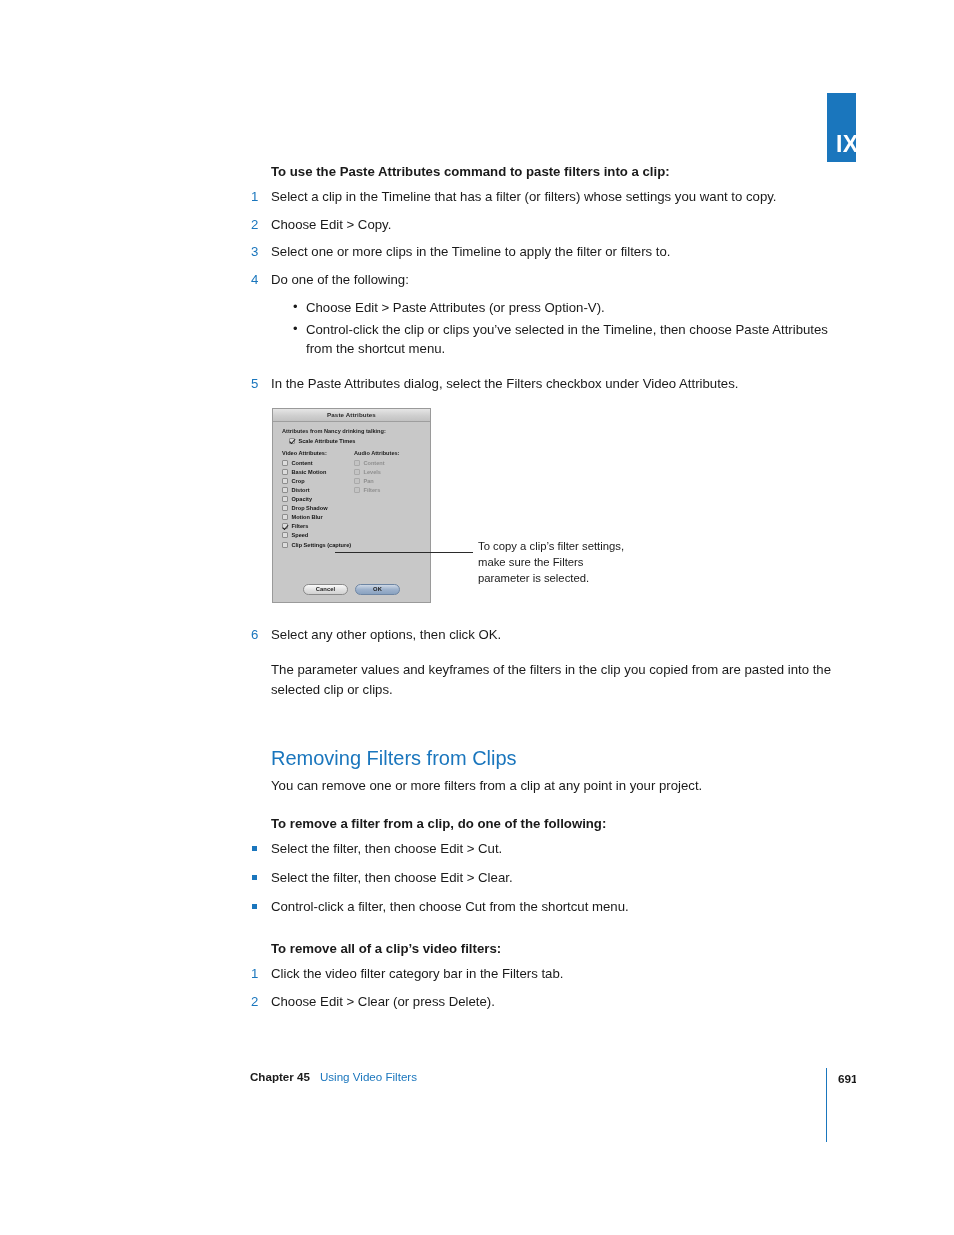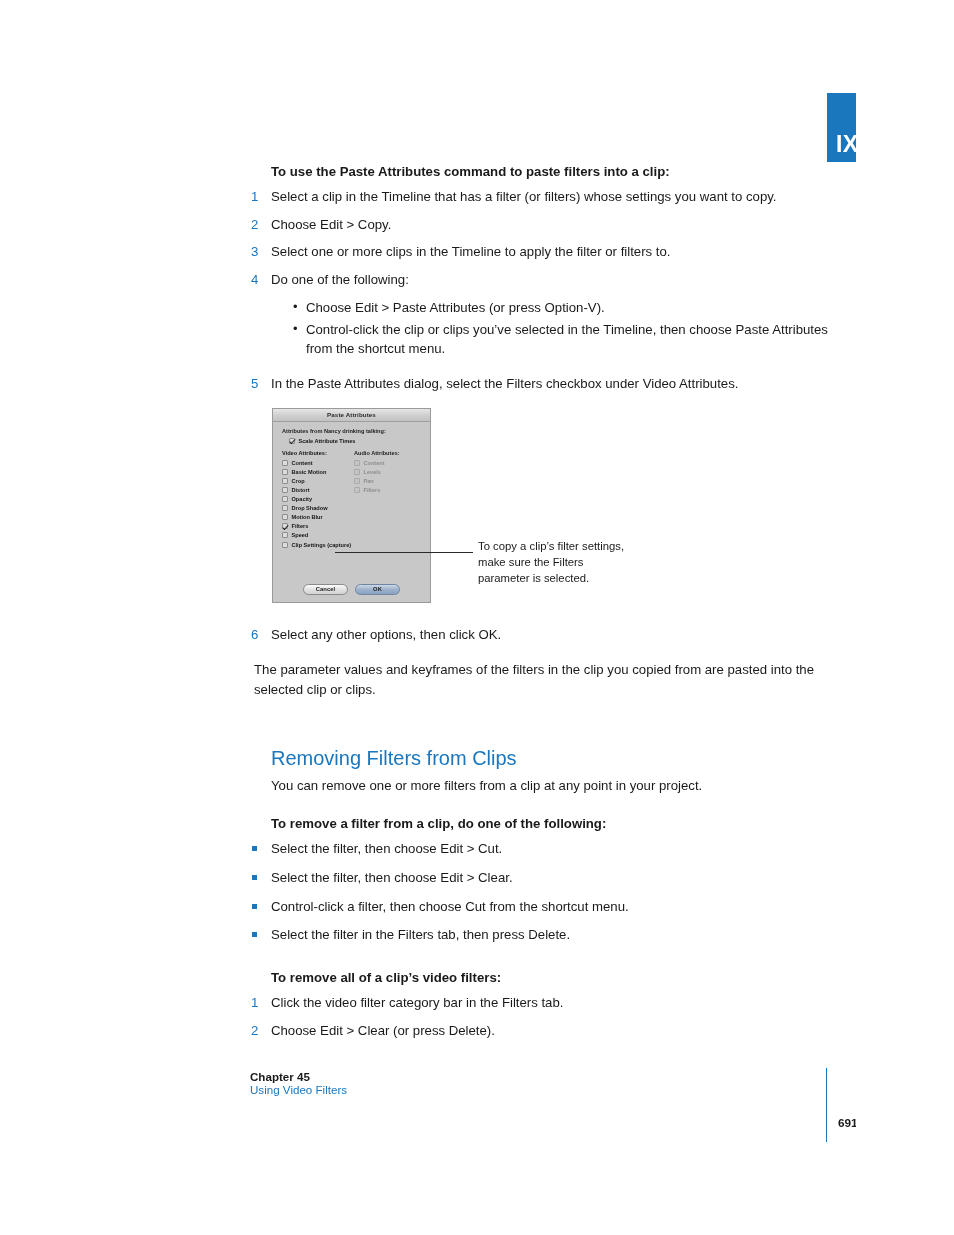--- a/index.html
+++ b/index.html
@@ -120,21 +120,21 @@
     line-height: 1.3;
   }
   .section-intro {
     font-size: 13.2px;
     line-height: 1.42;
     margin: 0 0 20px 21px;
   }
   .body-para {
     font-size: 13.2px;
     line-height: 1.45;
-    margin-left: 4px;
+    margin-left: 21px;
   }
 
   .gap-lg { height: 24px; }
   .gap-md { height: 14px; }
   .gap-sm { height: 7px; }
 
   
   .figure {
     position: relative;
     height: 218px;
@@ -272,41 +272,39 @@
 
   
   .footer {
     position: absolute;
     left: 250px;
     top: 1070px;
     width: 620px;
     display: flex;
     align-items: baseline;
     font-size: 11.6px;
-    flex-direction: column;
   }
   .footer-chapter { font-weight: bold; color: #1a1a1a; margin-right: 10px; }
   .footer-title { color: #1a76bd; }
 
   .footer-rule {
     position: absolute;
     left: 826px;
     top: 1068px;
     width: 1.4px;
     height: 74px;
     background: #1a76bd;
   }
   .footer-pageno {
     position: absolute;
     left: 838px;
     top: 1072px;
     font-size: 11.8px;
     font-weight: bold;
     color: #1a1a1a;
-    margin-top: 44px;
   }
 </style>
 </head>
 <body>
 
 <div class="page">
 
   <div class="chapter-tab">
     <span class="chapter-tab-label">IX</span>
   </div>
@@ -461,21 +459,20 @@
     <div class="gap-md"></div>
 
     <h2 class="section-title">Removing Filters from Clips</h2>
     <p class="section-intro">You can remove one or more filters from a clip at any point in your project.</p>
 
     <p class="proc-heading">To remove a filter from a clip, do one of the following:</p>
     <ul class="sqbullets">
       <li class="sqbullet">Select the filter, then choose Edit &gt; Cut.</li>
       <li class="sqbullet">Select the filter, then choose Edit &gt; Clear.</li>
       <li class="sqbullet">Control-click a filter, then choose Cut from the shortcut menu.</li>
-      <li class="sqbullet">Select the filter in the Filters tab, then press Delete.</li>
     </ul>
 
     <div class="gap-md"></div>
 
     <p class="proc-heading">To remove all of a clip’s video filters:</p>
     <ul class="steps">
       <li class="step">
         <span class="step-num">1</span>
         <span class="step-text">Click the video filter category bar in the Filters tab.</span>
       </li>

